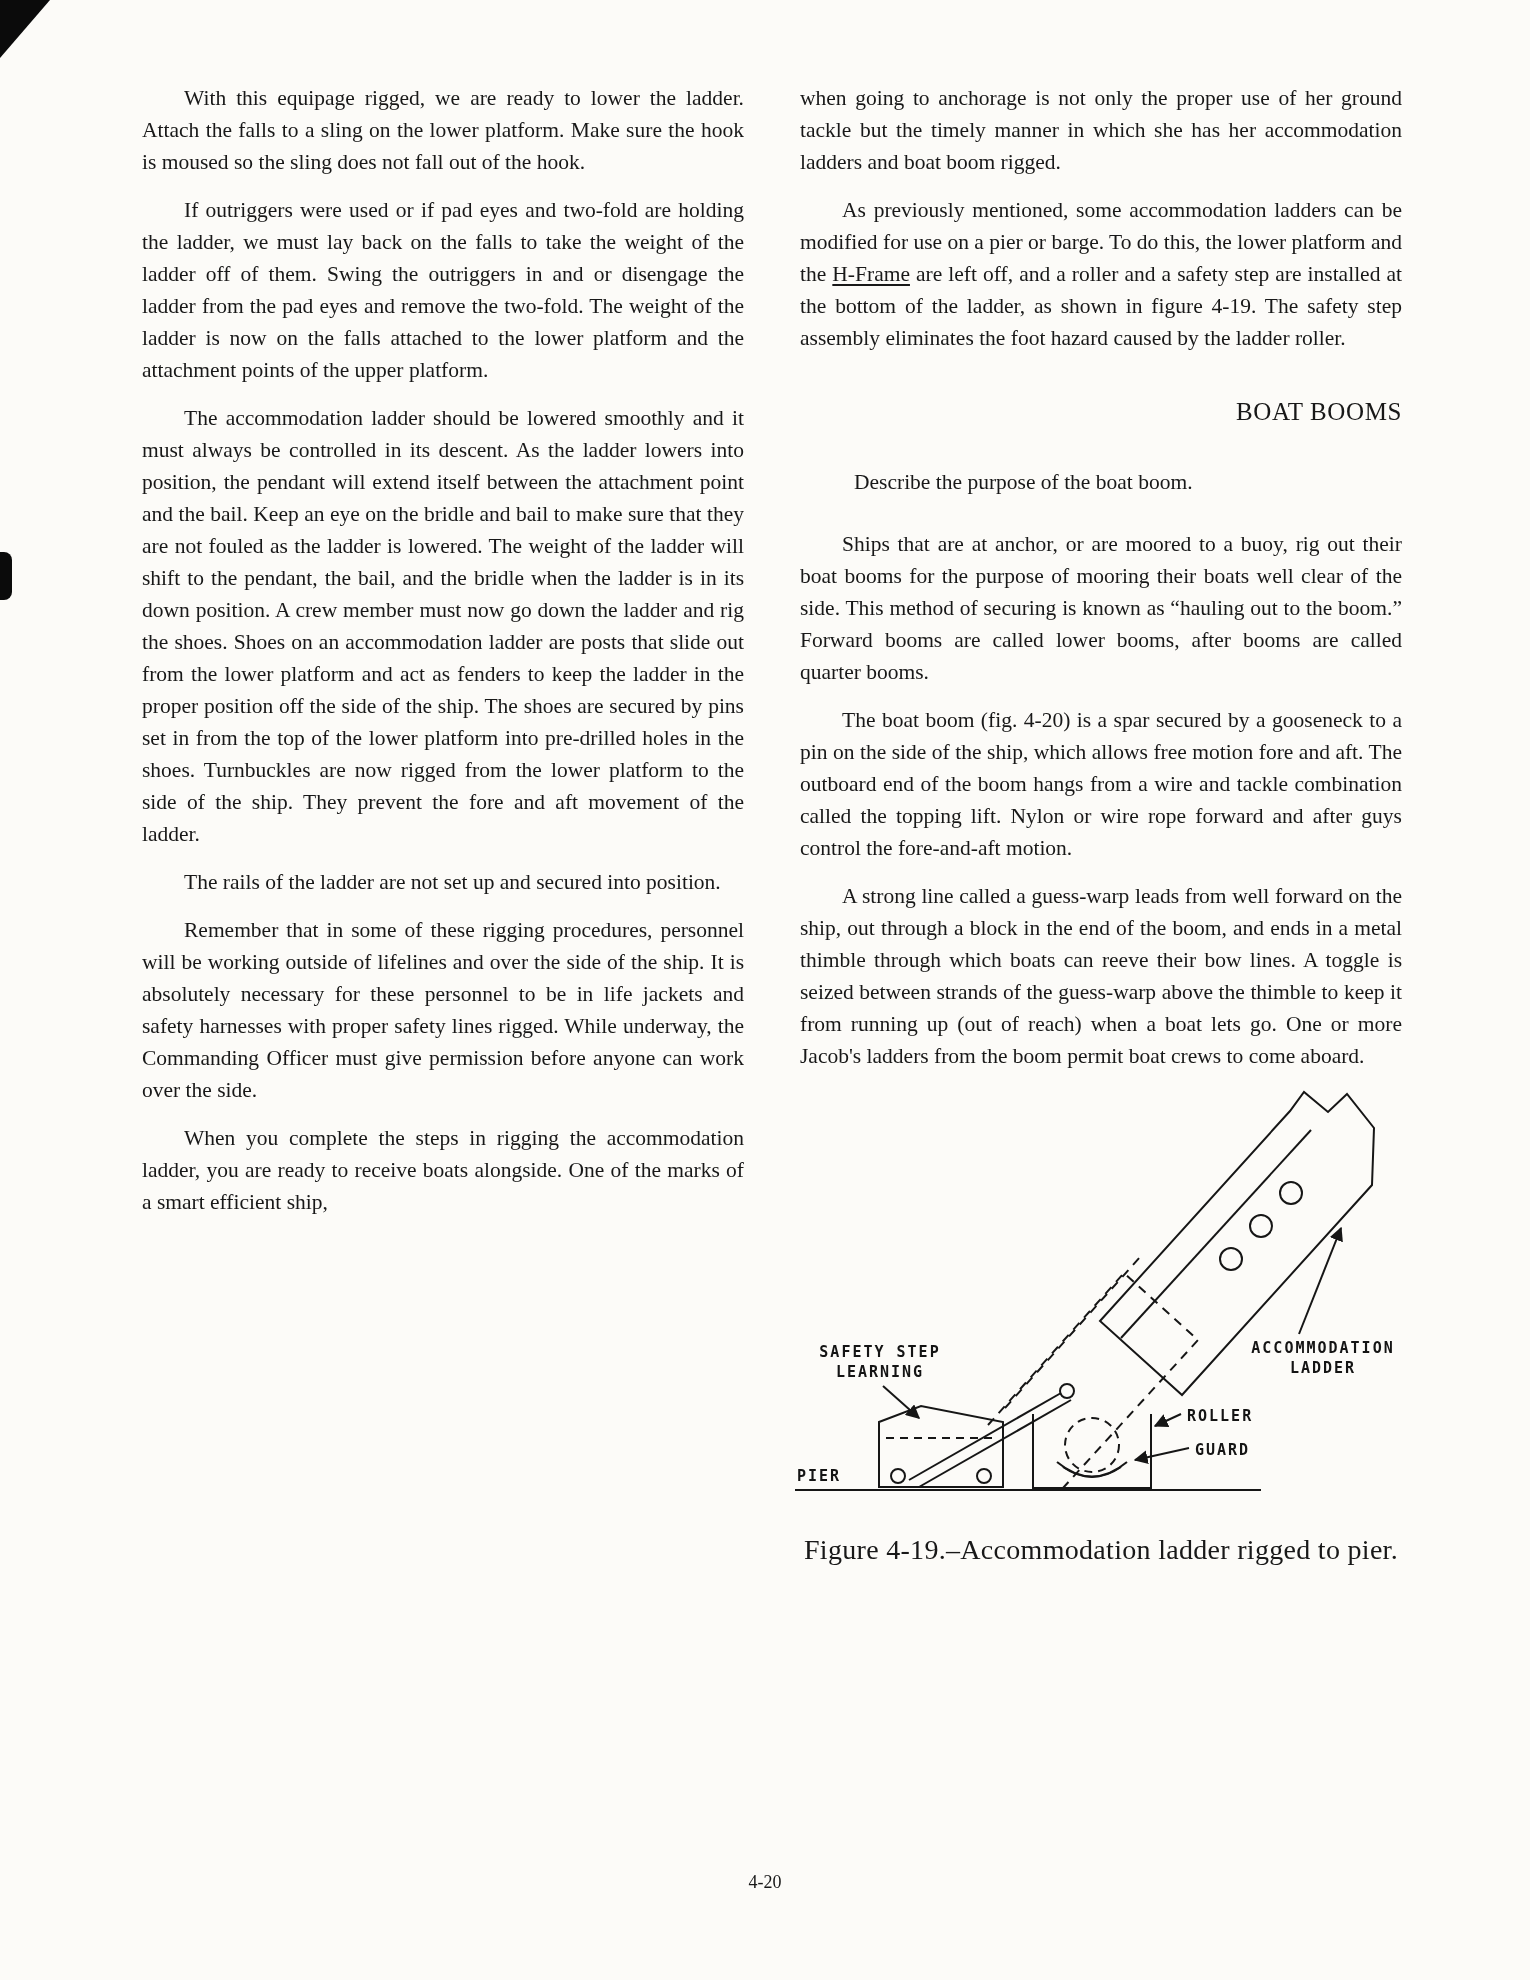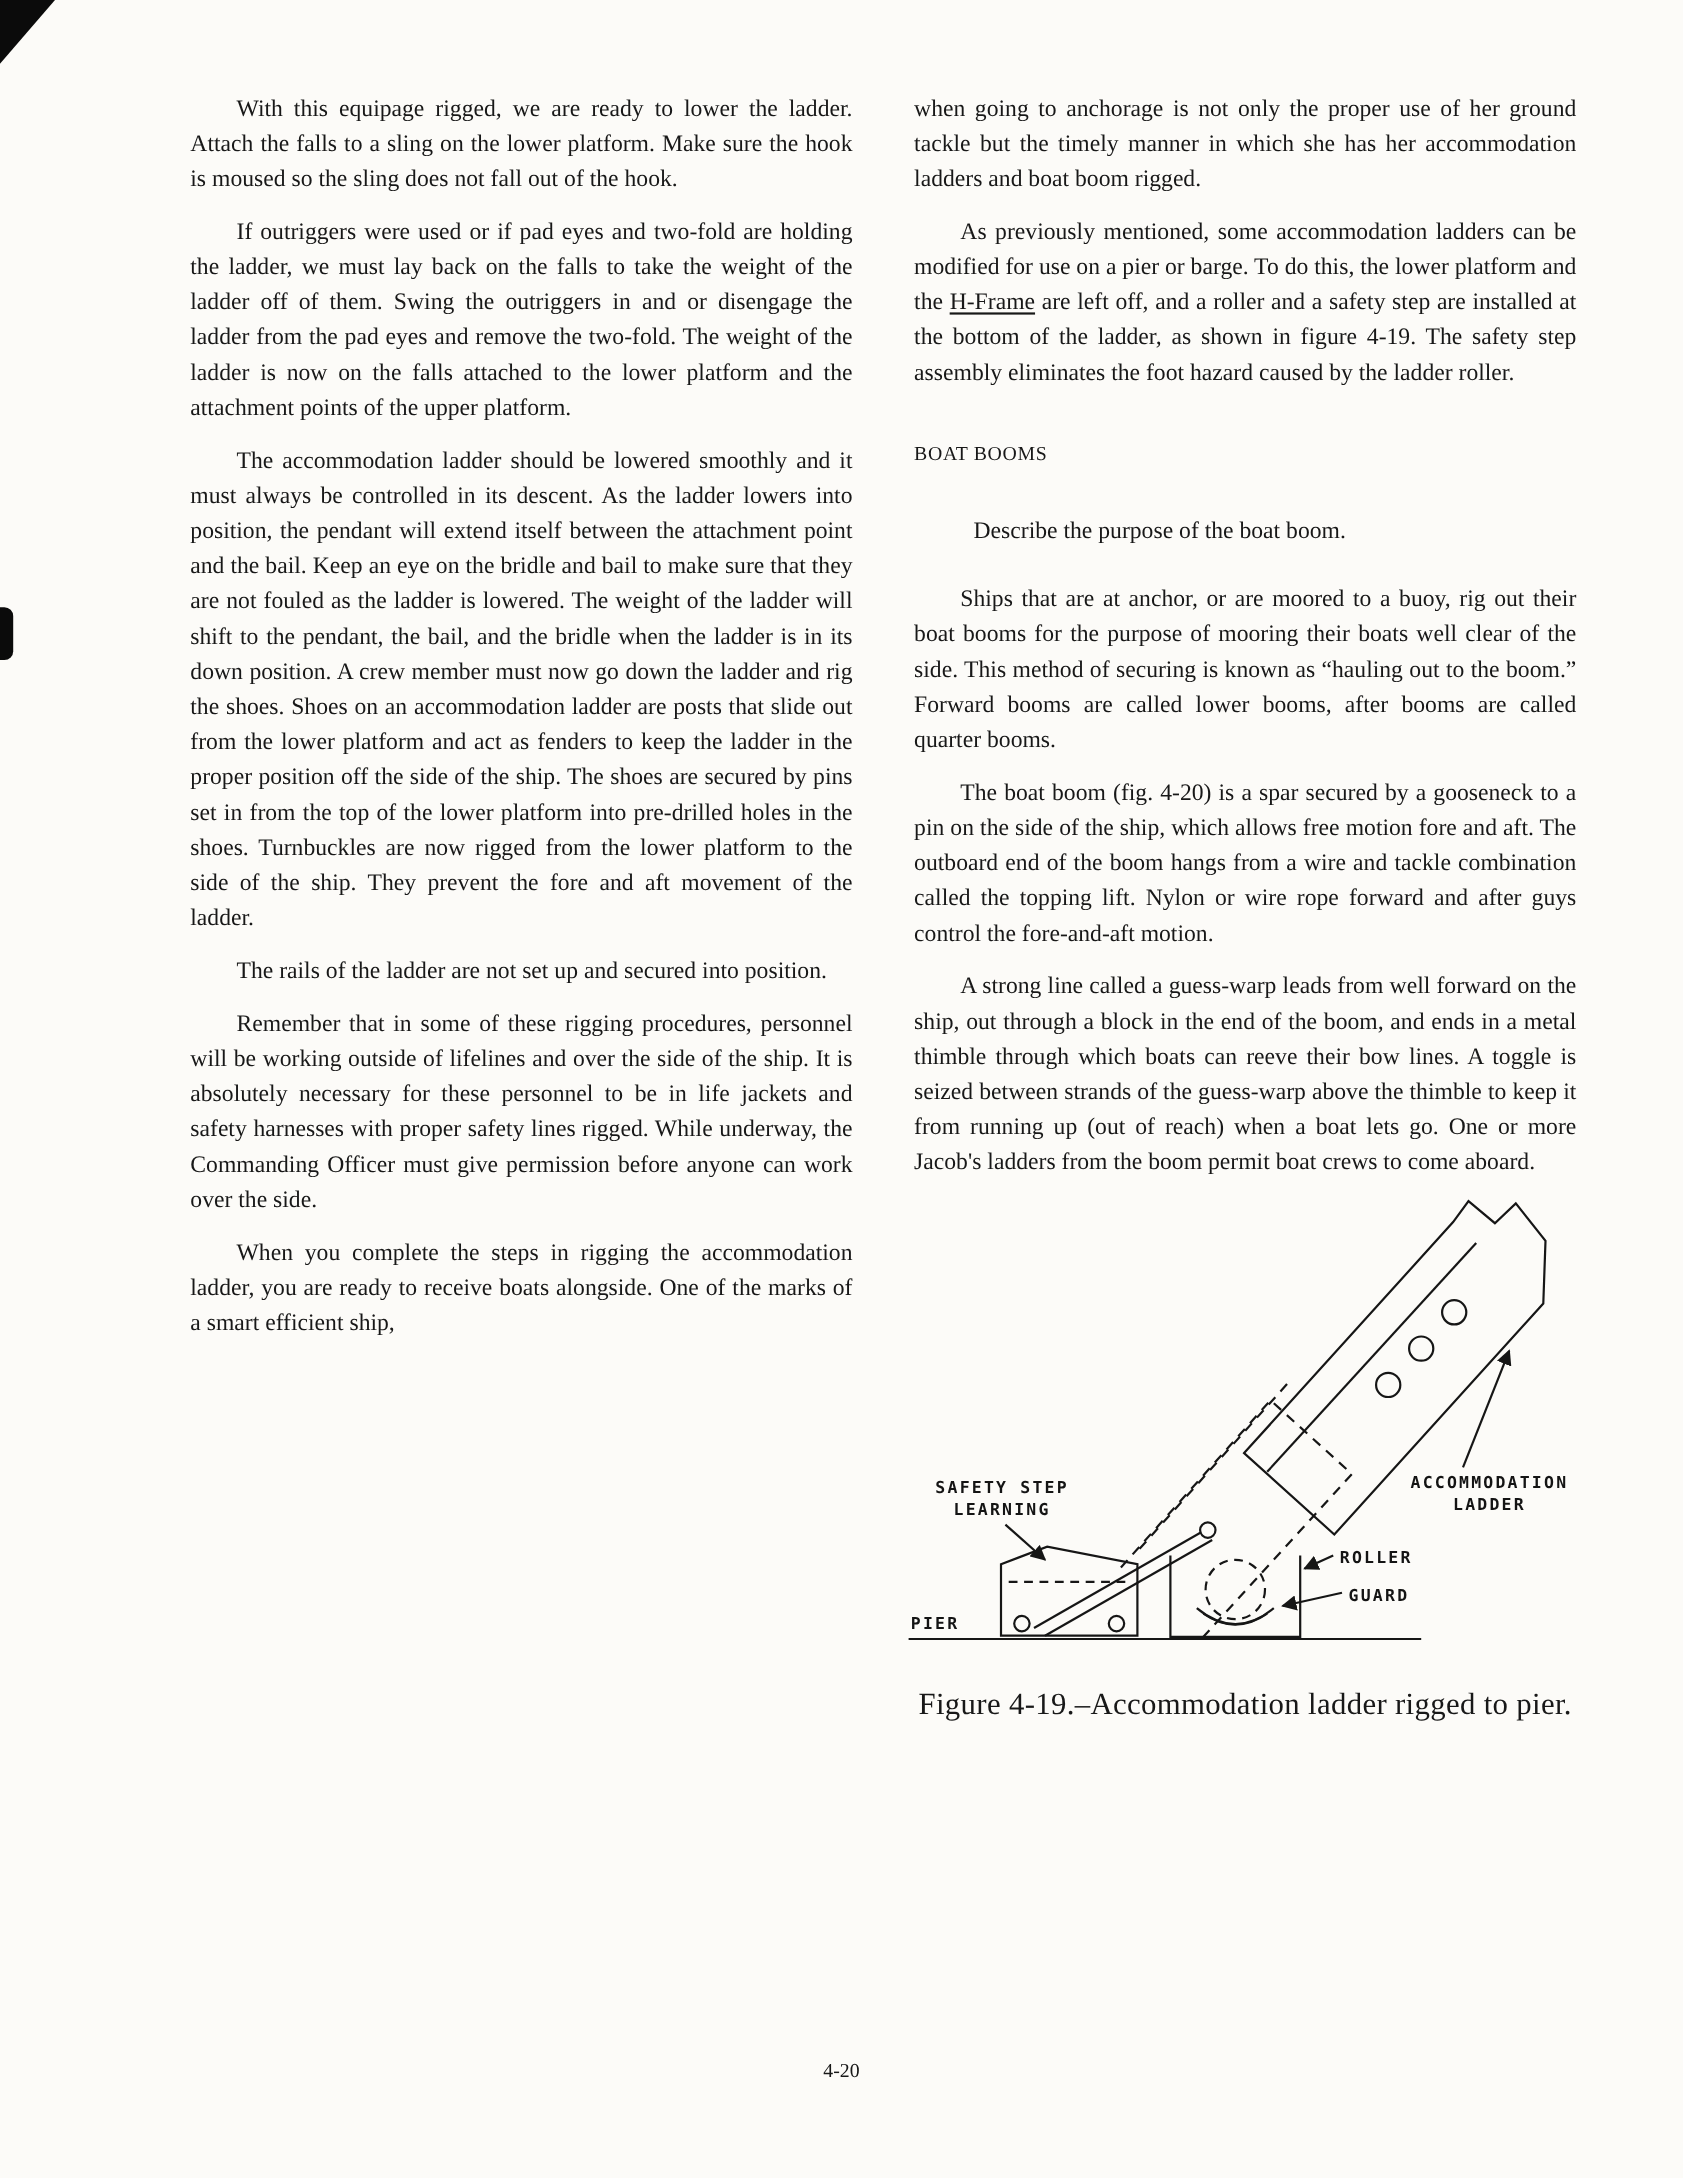--- a/index.html
+++ b/index.html
@@ -27,30 +27,29 @@
     position: absolute; left: 0; top: 552px;
     width: 12px; height: 48px;
     background: #0b0b0b;
     border-radius: 0 8px 8px 0;
   }
   
   .col {
     position: absolute; top: 82px; width: 602px;
     font-size: 21.5px; line-height: 32px;
     text-align: justify;
-    margin-left: 31px;
   }
   .col-left  { left: 142px; }
   .col-right { left: 800px; }
   p.body-para { margin: 0 0 16px 0; text-indent: 42px; }
   p.no-indent { text-indent: 0; }
   .underline { text-decoration: underline; text-underline-offset: 3px; }
   h2.section-heading {
-    font-size: 18px; font-weight: normal;
-    text-align: left; letter-spacing: 0.6px;
+    font-size: 25px; font-weight: normal;
+    text-align: right; letter-spacing: 0.6px;
     margin: 42px 0 38px 0;
   }
   .lo-block {
     margin: 0 0 30px 54px;
     width: 500px;
     text-align: left;
   }
   
   .figure { margin: 16px 0 0 0; width: 620px; }
   .fig-canvas {

